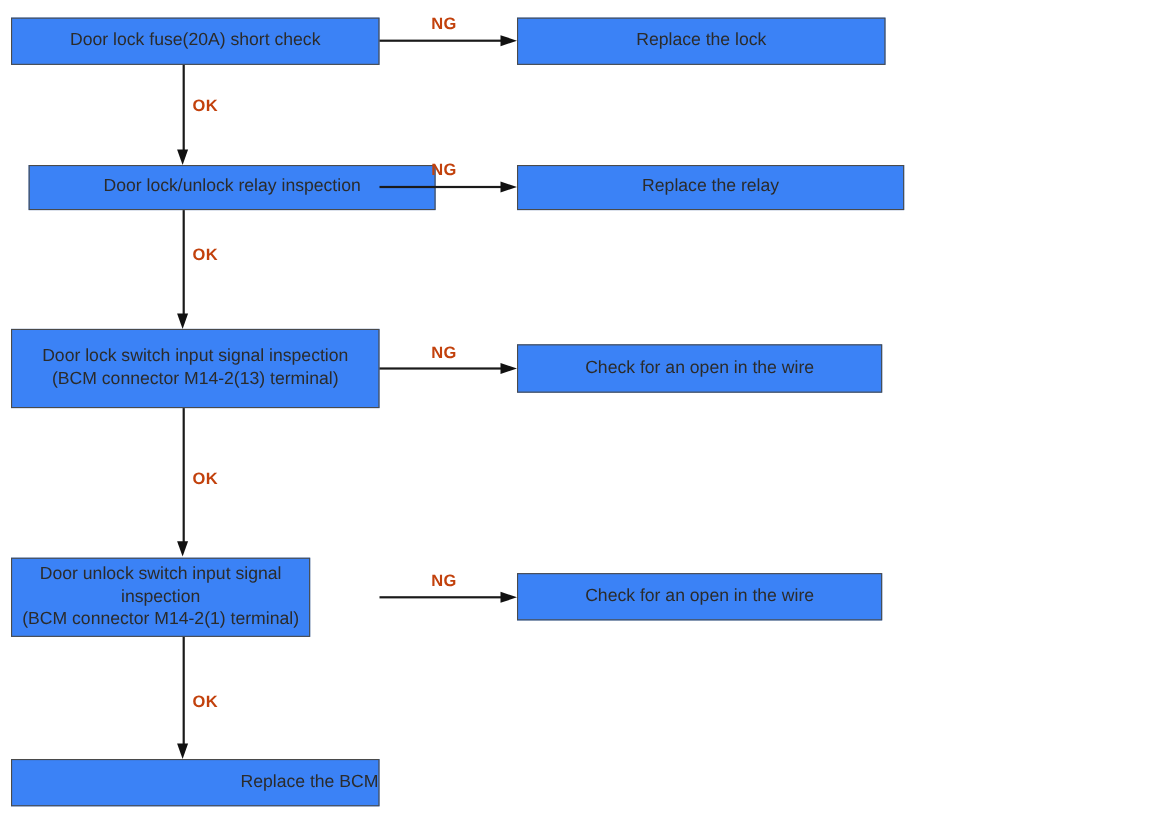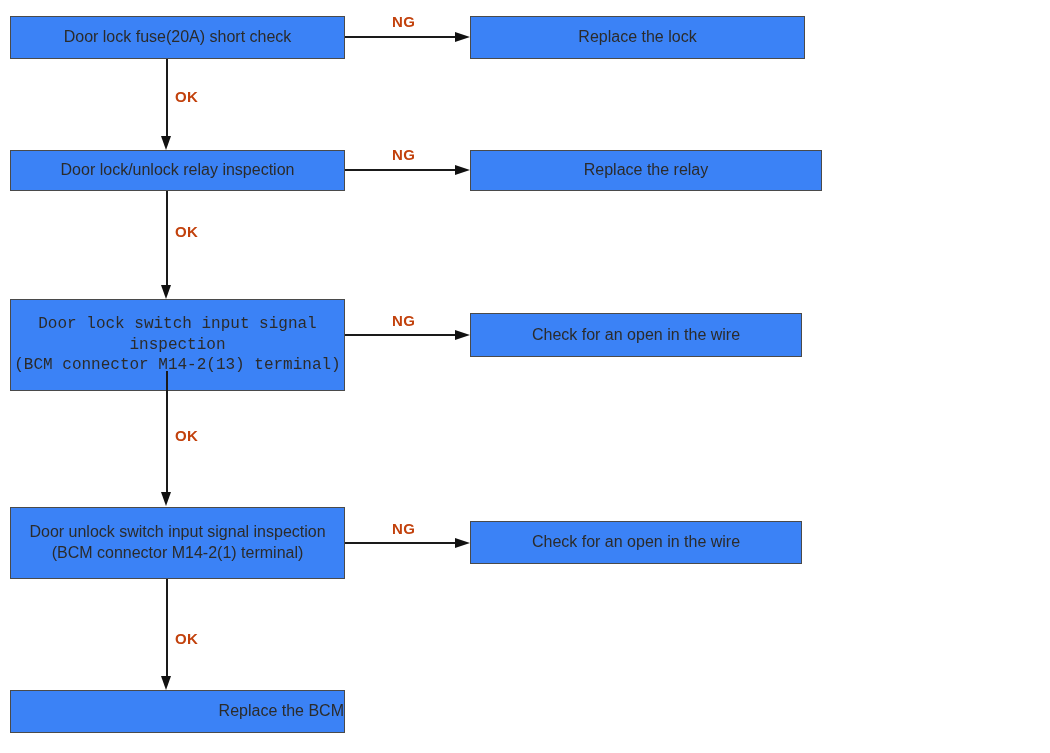--- a/index.html
+++ b/index.html
@@ -53,50 +53,50 @@
   <div class="hline" style="left:345px; top:36px; width:112px;"></div>
   <div class="arrow-right" style="left:455px; top:31.5px;"></div>
   <div class="box" style="left:470px; top:16px; width:335px; height:43px;">
     <span>Replace the lock</span>
   </div>
 
   <div class="vline" style="left:166px; top:59px; height:78px;"></div>
   <div class="arrow-down" style="left:161px; top:136px;"></div>
   <div class="tag" style="left:175px; top:88px;">OK</div>
 
-  <div class="box" style="left:10px; top:150px; width:335px; height:41px;justify-content:center;">
+  <div class="box" style="left:26px; top:150px; width:370px; height:41px;justify-content:center;">
     <span>Door lock/unlock relay inspection</span>
   </div>
   <div class="tag" style="left:392px; top:146px;">NG</div>
   <div class="hline" style="left:345px; top:169px; width:112px;"></div>
   <div class="arrow-right" style="left:455px; top:164.5px;"></div>
   <div class="box" style="left:470px; top:150px; width:352px; height:41px;">
     <span>Replace the relay</span>
   </div>
 
   <div class="vline" style="left:166px; top:191px; height:95px;"></div>
   <div class="arrow-down" style="left:161px; top:285px;"></div>
   <div class="tag" style="left:175px; top:223px;">OK</div>
 
-  <div class="box" style="left:10px; top:299px; width:335px; height:92px;font-family:Liberation Mono, monospace;">
+  <div class="box" style="left:10px; top:299px; width:335px; height:72px;">
     <span>Door lock switch input signal inspection
 (BCM connector M14-2(13) terminal)</span>
   </div>
   <div class="tag" style="left:392px; top:312px;">NG</div>
   <div class="hline" style="left:345px; top:334px; width:112px;"></div>
   <div class="arrow-right" style="left:455px; top:329.5px;"></div>
   <div class="box" style="left:470px; top:313px; width:332px; height:44px;">
     <span>Check for an open in the wire</span>
   </div>
 
   <div class="vline" style="left:166px; top:371px; height:122px;"></div>
   <div class="arrow-down" style="left:161px; top:492px;"></div>
   <div class="tag" style="left:175px; top:427px;">OK</div>
 
-  <div class="box" style="left:10px; top:507px; width:335px; height:72px;text-align:center;">
+  <div class="box" style="left:10px; top:507px; width:272px; height:72px;text-align:center;">
     <span>Door unlock switch input signal inspection
 (BCM connector M14-2(1) terminal)</span>
   </div>
   <div class="tag" style="left:392px; top:520px;">NG</div>
   <div class="hline" style="left:345px; top:542px; width:112px;"></div>
   <div class="arrow-right" style="left:455px; top:537.5px;"></div>
   <div class="box" style="left:470px; top:521px; width:332px; height:43px;">
     <span>Check for an open in the wire</span>
   </div>
 

